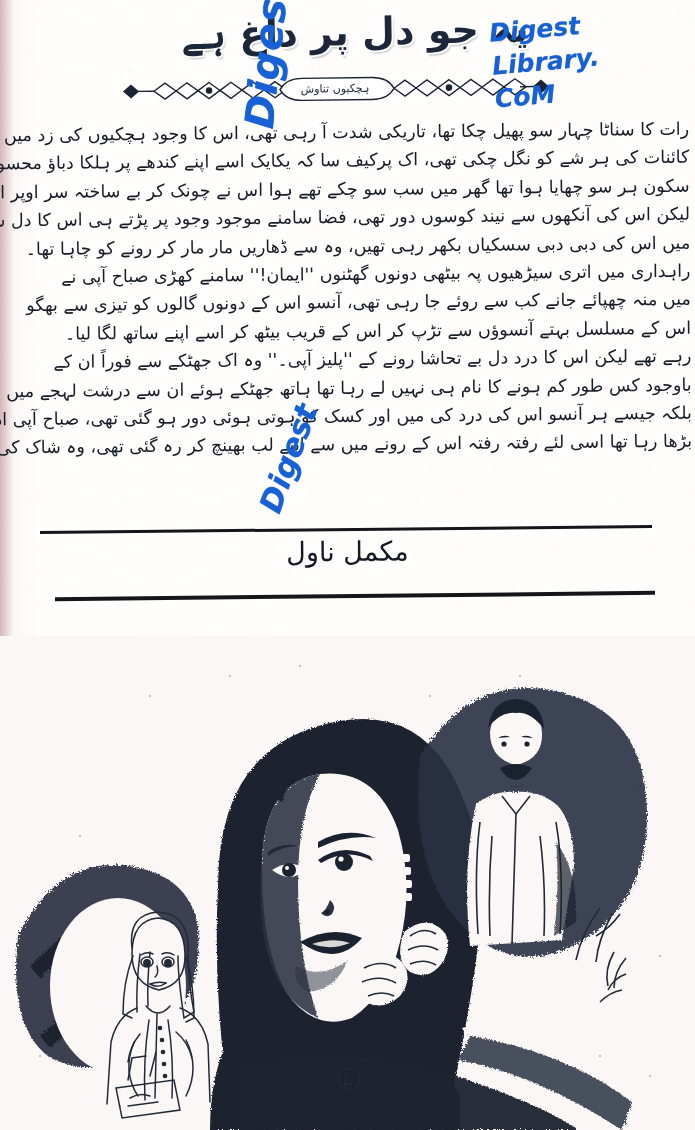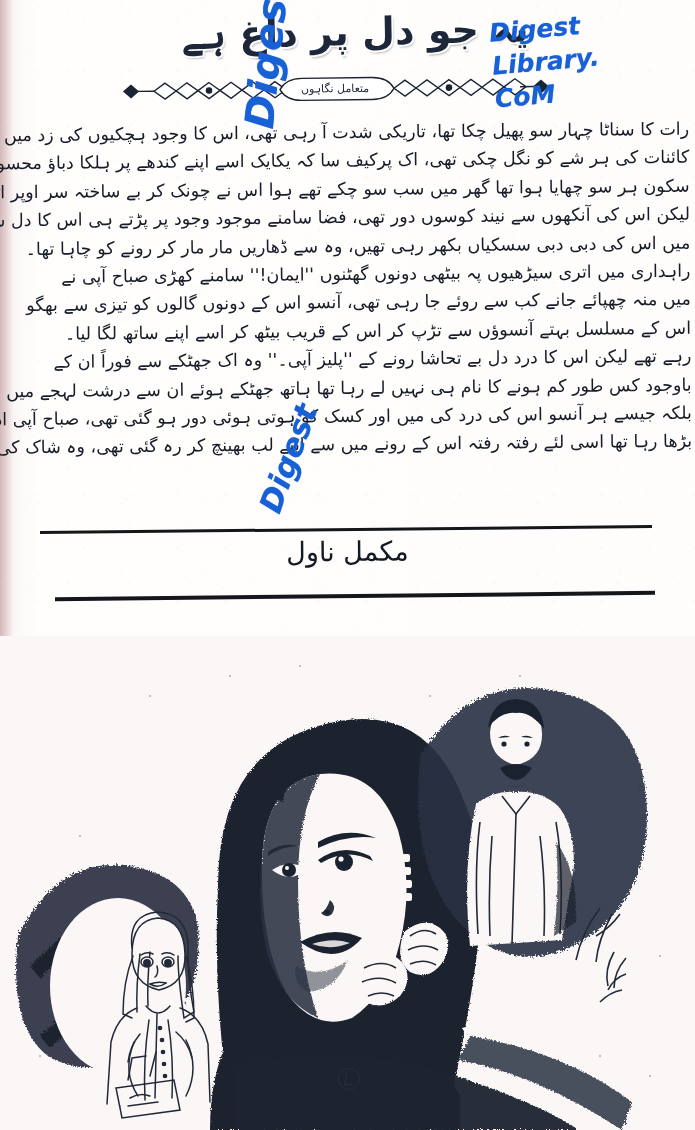--- a/index.html
+++ b/index.html
@@ -167,21 +167,21 @@
         <path d="M296 15 l11 -8 11 8 -11 8 z" fill="#fff"></path>
         <path d="M318 15 l11 -8 11 8 -11 8 z" fill="#fff"></path>
         <circle cx="329" cy="15" r="2.6" fill="#1b2433"></circle>
         <path d="M340 15 l11 -8 11 8 -11 8 z" fill="#fff"></path>
         <path d="M362 15 l11 -8 11 8 -11 8 z" fill="#fff"></path>
         <path d="M384 15 l11 -8 11 8 -11 8 z" fill="#fff"></path>
         <line x1="400" y1="15" x2="414" y2="15"></line>
         <path d="M414 15 l7 -6 7 6 -7 6 z"></path>
       </g>
     </svg>
-    <div class="cartouche-text">متعامل نگاہوں</div>
+    <div class="cartouche-text">ہچکیوں تناوش</div>
   </div>
 
   <div class="body-block">
     <span class="ln">رات کا سناٹا چہار سو پھیل چکا تھا، تاریکی شدت آ رہی تھی، اس کا وجود ہچکیوں کی زد میں تھا</span>
     <span class="ln">کائنات کی ہر شے کو نگل چکی تھی، اک پرکیف سا کہ یکایک اسے اپنے کندھے پر ہلکا دباؤ محسوس</span>
     <span class="ln">سکون ہر سو چھایا ہوا تھا گھر میں سب سو چکے تھے ہوا اس نے چونک کر بے ساختہ سر اوپر اٹھایا تو نظر</span>
     <span class="ln">لیکن اس کی آنکھوں سے نیند کوسوں دور تھی، فضا سامنے موجود وجود پر پڑتے ہی اس کا دل شدت</span>
     <span class="ln">میں اس کی دبی دبی سسکیاں بکھر رہی تھیں، وہ سے ڈھاریں مار مار کر رونے کو چاہا تھا۔</span>
     <span class="ln">راہداری میں اتری سیڑھیوں پہ بیٹھی دونوں گھٹنوں ''ایمان!'' سامنے کھڑی صباح آپی نے</span>
     <span class="ln">میں منہ چھپائے جانے کب سے روئے جا رہی تھی، آنسو اس کے دونوں گالوں کو تیزی سے بھگو</span>

